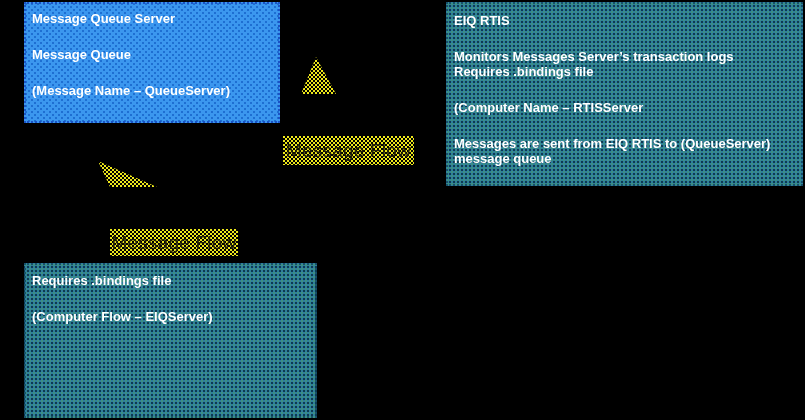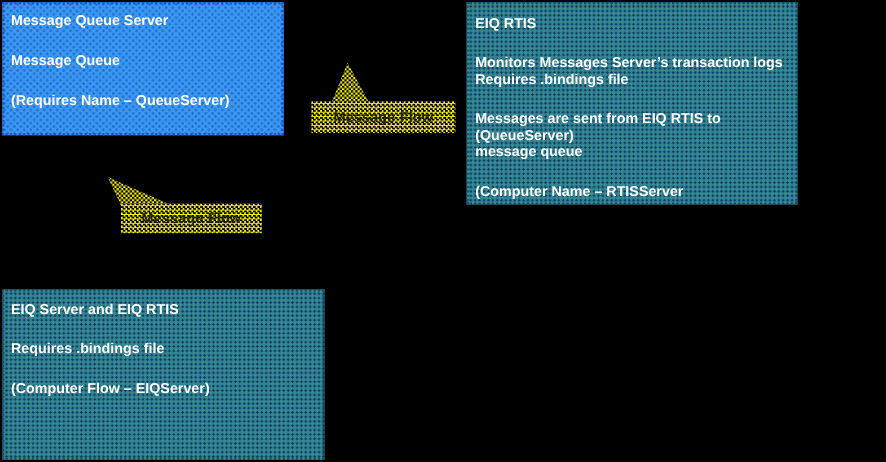--- a/index.html
+++ b/index.html
@@ -2,21 +2,21 @@
 <html><head>
 <meta charset="utf-8">
 <style>
   html,body{margin:0;padding:0;background:#000;}
   .canvas{
     position:relative;width:805px;height:420px;background:#000000;
     font-family:"Liberation Sans",sans-serif;overflow:hidden;
   }
   .box{
     position:absolute;box-sizing:border-box;color:#ffffff;
-    font-weight:bold;font-size:13px;line-height:15px;
+    font-weight:bold;font-size:13px;line-height:15px;margin-left:22px;
   }
   .box p{margin:0 0 21px 0;}
   .box .line{display:block;}
   .box-blue{
     left:2px;top:2px;width:256px;height:121px;
     border:2px dotted #1b52c6;
     background-color:#3b97ef;
     background-image:
       radial-gradient(#1e6fd2 1px, rgba(0,0,0,0) 1.3px),
       radial-gradient(#1e6fd2 1px, rgba(0,0,0,0) 1.3px);
@@ -26,72 +26,70 @@
   }
   .box-teal{
     border:2px dotted #16506a;
     background-color:#2e7d9d;
     background-image:
       radial-gradient(rgba(8,48,66,0.85) 0.9px, rgba(0,0,0,0) 1.15px),
       radial-gradient(rgba(72,160,104,0.55) 0.9px, rgba(0,0,0,0) 1.15px);
     background-size:4px 4px;
     background-position:0 0,2px 2px;
   }
-  .box-rtis{left:424px;top:2px;width:301px;height:184px;padding:9px 6px;}
+  .box-rtis{left:424px;top:2px;width:357px;height:184px;padding:9px 6px;}
   .box-eiq{left:2px;top:263px;width:293px;height:155px;padding:8px 6px;}
   .callout{position:absolute;}
   .callout svg{position:absolute;left:0;top:0;display:block;}
   .callout .bubble{
     position:absolute;display:flex;align-items:center;justify-content:center;
-    font-size:13px;font-weight:bold;color:#23210a;letter-spacing:0.2px;
+    font-size:19px;font-weight:normal;color:#23210a;letter-spacing:0.2px;
     background:conic-gradient(#000 0 90deg,#eee81a 90deg 180deg,#000 180deg 270deg,#eee81a 270deg) 0 0/4px 4px;
+    margin-top:44px;
   }
   .callout-1{left:283px;top:50px;width:132px;height:71px;}
   .callout-1 .bubble{left:0;top:42px;width:131px;height:29px;}
   .callout-2{left:96px;top:155px;width:146px;height:58px;}
   .callout-2 .bubble{left:14px;top:30px;width:128px;height:27px;}
 </style>
 </head>
 <body>
 
 <div class="canvas">
 
   <div class="box box-blue">
     <p>
       <span class="line">Message Queue Server</span>
     </p>
     <p>
       <span class="line">Message Queue</span>
     </p>
     <p>
-      <span class="line">(Requires Name – QueueServer)</span>
+      <span class="line">(Message Name – QueueServer)</span>
     </p>
   </div>
 
   <div class="box box-teal box-rtis">
     <p>
       <span class="line">EIQ RTIS</span>
     </p>
     <p>
       <span class="line">Monitors Messages Server’s transaction logs</span>
       <span class="line">Requires .bindings file</span>
     </p>
     <p>
+      <span class="line">(Computer Name – RTISServer</span>
+    </p>
+    <p>
       <span class="line">Messages are sent from EIQ RTIS to (QueueServer)</span>
       <span class="line">message queue</span>
-    </p>
-    <p>
-      <span class="line">(Computer Name – RTISServer</span>
     </p>
   </div>
 
   <div class="box box-teal box-eiq">
-    <p>
-      <span class="line">EIQ Server and EIQ RTIS</span>
-    </p>
     <p>
       <span class="line">Requires .bindings file</span>
     </p>
     <p>
       <span class="line">(Computer Flow – EIQServer)</span>
     </p>
   </div>
 
   <div class="callout callout-1">
     <svg width="132" height="71" viewBox="0 0 132 71">

